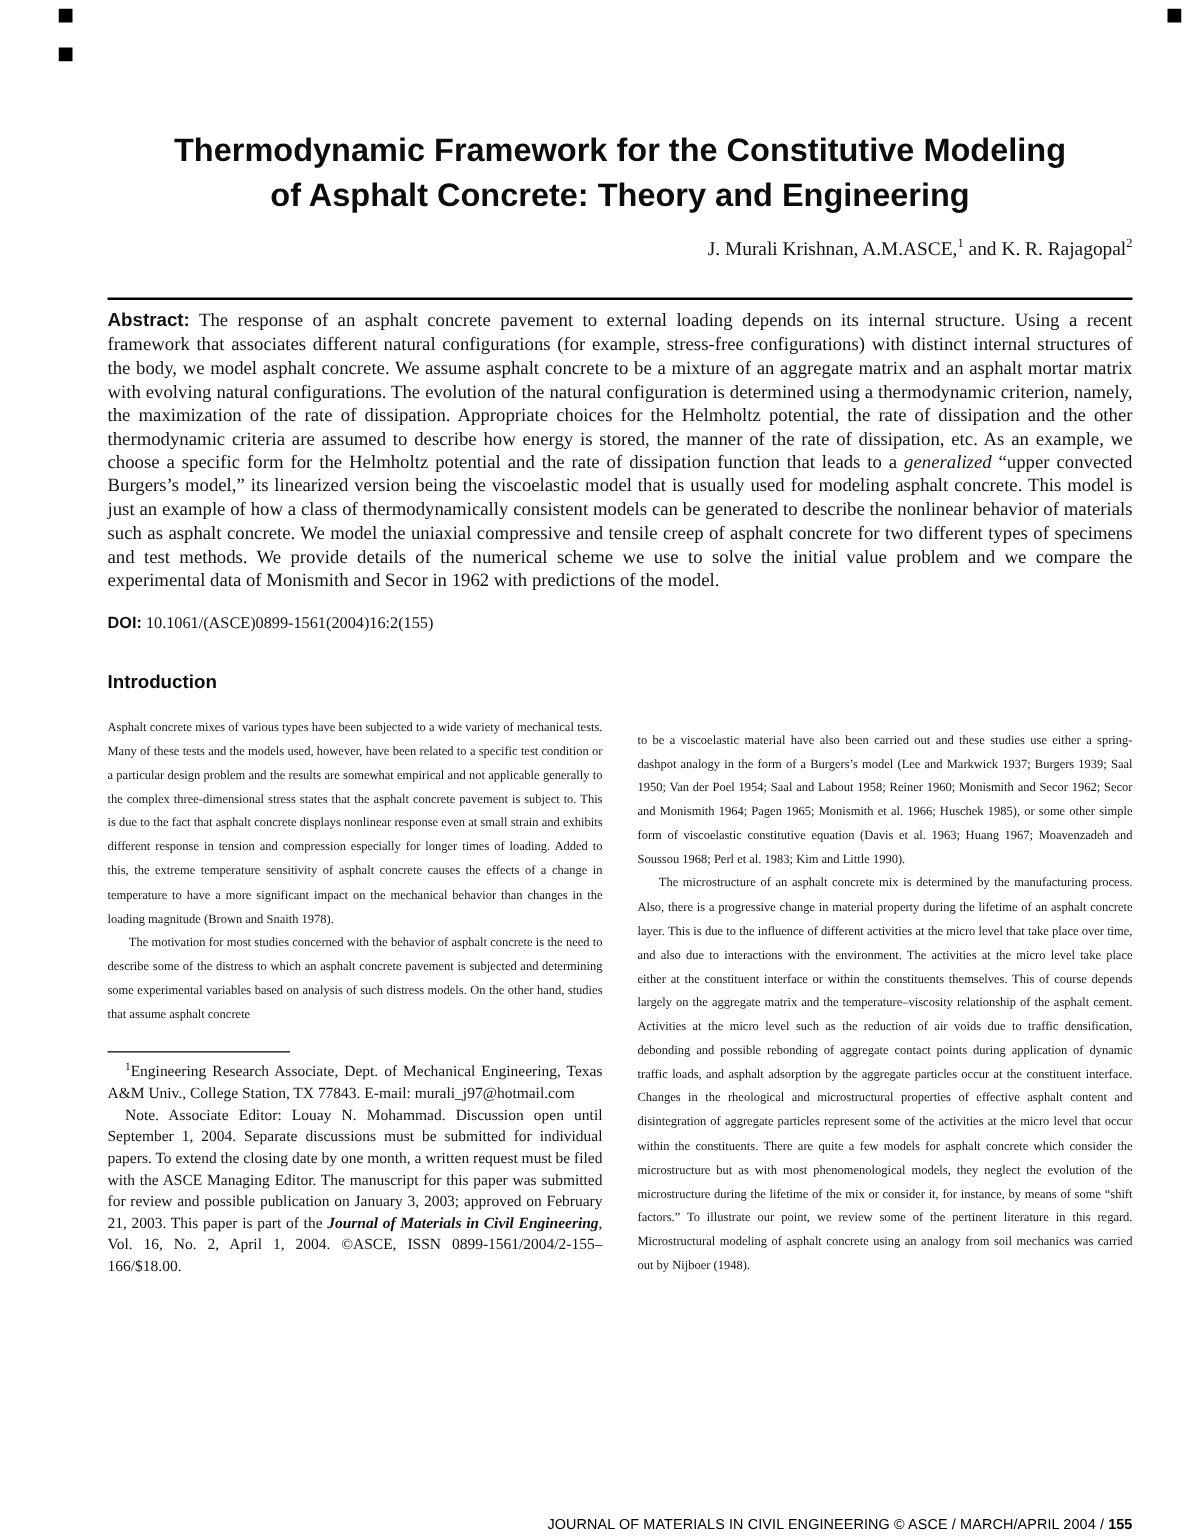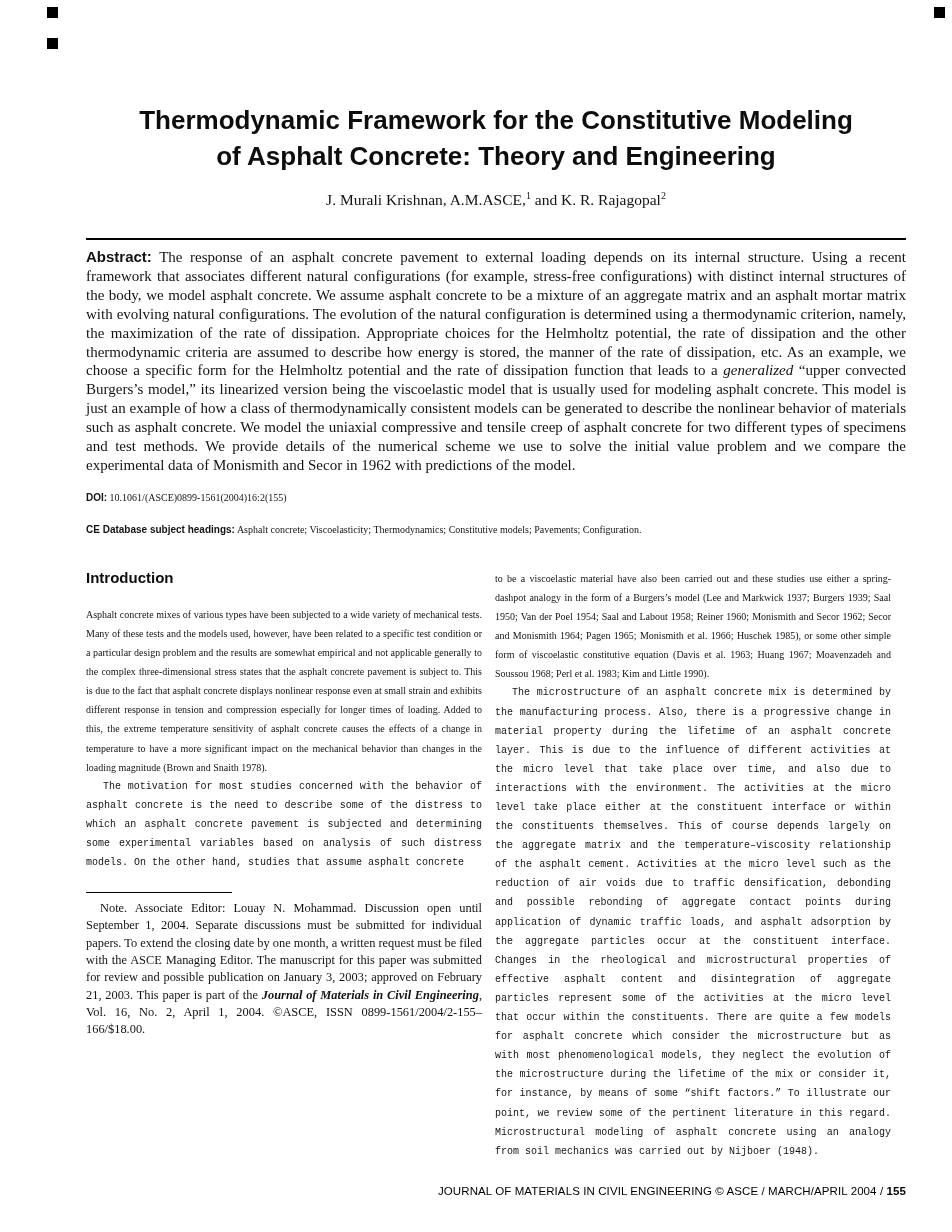--- a/index.html
+++ b/index.html
@@ -30,21 +30,21 @@
     font-family: "Liberation Sans", sans-serif;
     font-weight: 700;
     font-size: 26px;
     line-height: 36px;
     text-align: center;
     color: #0d0d0d;
   }
 
   .authors {
     margin: 15px 0 0;
-    text-align: center;
+    text-align: right;
     font-size: 15.5px;
     line-height: 21px;
     font-family: Liberation Serif, serif;
   }
   .authors sup { font-size: 10px; line-height: 0; }
 
   .head-rule {
     margin-top: 28px;
     border-top: 2px solid #000;
     height: 0;
@@ -57,68 +57,68 @@
     text-align: justify;
   }
 
   .sans-label {
     font-family: "Liberation Sans", sans-serif;
     font-weight: 700;
   }
 
   .meta-line {
     margin: 13px 0 0;
-    font-size: 10px;
+    font-size: 13px;
     line-height: 19px;
   }
 
   .columns {
     display: flex;
-    gap: 13px;
+    gap: 28px;
     margin-top: 30px;
-    align-items: flex-start;
+    align-items: flex-end;
   }
   .col { width: 396px; }
 
   .section-heading {
     margin: 0 0 19px;
     font-family: "Liberation Sans", sans-serif;
     font-size: 15px;
     font-weight: 700;
     color: #0d0d0d;
   }
 
   .body-para {
     margin: 0;
     font-size: 10px;
     line-height: 19.1px;
     text-align: justify;
   }
-  .indent { text-indent: 17px; font-family: Liberation Mono, monospace; }
+  .indent { text-indent: 17px; }
 
   .fn-rule {
     width: 146px;
     border-top: 1px solid #000;
     margin: 20px 0 7px;
     height: 0;
   }
 
   .fn {
     margin: 0;
     font-size: 12.4px;
     line-height: 17.3px;
     text-align: justify;
     text-indent: 14px;
     word-break: break-word;
   }
   .fn sup { font-size: 9px; line-height: 0; }
 
   .footer {
     position: absolute;
-    top: 1185px;
+    top: 1214px;
     right: 66px;
     background: #ffffff;
     padding-left: 8px;
     font-family: "Liberation Sans", sans-serif;
     font-size: 11.5px;
     letter-spacing: 0.1px;
     color: #000;
     white-space: nowrap;
   }
   .footer b { font-weight: 700; }
@@ -137,32 +137,32 @@
     <h1 class="title"><span>Thermodynamic Framework for the Constitutive Modeling</span><br><span>of Asphalt Concrete: Theory and Engineering</span></h1>
 
     <p class="authors"><span>J. Murali Krishnan, A.M.ASCE,</span><sup>1</sup><span> and K. R. Rajagopal</span><sup>2</sup></p>
 
     <div class="head-rule"></div>
 
     <p class="abstract"><span class="sans-label">Abstract:</span><span> The response of an asphalt concrete pavement to external loading depends on its internal structure. Using a recent framework that associates different natural configurations (for example, stress-free configurations) with distinct internal structures of the body, we model asphalt concrete. We assume asphalt concrete to be a mixture of an aggregate matrix and an asphalt mortar matrix with evolving natural configurations. The evolution of the natural configuration is determined using a thermodynamic criterion, namely, the maximization of the rate of dissipation. Appropriate choices for the Helmholtz potential, the rate of dissipation and the other thermodynamic criteria are assumed to describe how energy is stored, the manner of the rate of dissipation, etc. As an example, we choose a specific form for the Helmholtz potential and the rate of dissipation function that leads to a </span><em>generalized</em><span> “upper convected Burgers’s model,” its linearized version being the viscoelastic model that is usually used for modeling asphalt concrete. This model is just an example of how a class of thermodynamically consistent models can be generated to describe the nonlinear behavior of materials such as asphalt concrete. We model the uniaxial compressive and tensile creep of asphalt concrete for two different types of specimens and test methods. We provide details of the numerical scheme we use to solve the initial value problem and we compare the experimental data of Monismith and Secor in 1962 with predictions of the model.</span></p>
 
     <p class="meta-line"><span class="sans-label">DOI:</span><span> 10.1061/(ASCE)0899-1561(2004)16:2(155)</span></p>
 
-    <p class="meta-line"><span class="sans-label">CE Database subject headings:</span><span> Asphalt concrete; Viscoelasticity; Thermodynamics; Constitutive models; Pavements; Configuration.</span></p>
 
     <div class="columns">
 
       <div class="col">
         <h2 class="section-heading">Introduction</h2>
         <p class="body-para">Asphalt concrete mixes of various types have been subjected to a wide variety of mechanical tests. Many of these tests and the models used, however, have been related to a specific test condition or a particular design problem and the results are somewhat empirical and not applicable generally to the complex three-dimensional stress states that the asphalt concrete pavement is subject to. This is due to the fact that asphalt concrete displays nonlinear response even at small strain and exhibits different response in tension and compression especially for longer times of loading. Added to this, the extreme temperature sensitivity of asphalt concrete causes the effects of a change in temperature to have a more significant impact on the mechanical behavior than changes in the loading magnitude (Brown and Snaith 1978).</p>
         <p class="body-para indent">The motivation for most studies concerned with the behavior of asphalt concrete is the need to describe some of the distress to which an asphalt concrete pavement is subjected and determining some experimental variables based on analysis of such distress models. On the other hand, studies that assume asphalt concrete</p>
 
         <div class="fn-rule"></div>
 
         <div>
+          <p class="fn"><sup>1</sup><span>Engineering Research Associate, Dept. of Mechanical Engineering, Texas A&amp;M Univ., College Station, TX 77843. E-mail: murali_j97@hotmail.com</span></p>
           <p class="fn"><span>Note. Associate Editor: Louay N. Mohammad. Discussion open until September 1, 2004. Separate discussions must be submitted for individual papers. To extend the closing date by one month, a written request must be filed with the ASCE Managing Editor. The manuscript for this paper was submitted for review and possible publication on January 3, 2003; approved on February 21, 2003. This paper is part of the </span><b><i>Journal of Materials in Civil Engineering</i></b><span>, Vol. 16, No. 2, April 1, 2004. ©ASCE, ISSN 0899-1561/2004/2-155–166/$18.00.</span></p>
         </div>
       </div>
 
       <div class="col">
         <p class="body-para">to be a viscoelastic material have also been carried out and these studies use either a spring-dashpot analogy in the form of a Burgers’s model (Lee and Markwick 1937; Burgers 1939; Saal 1950; Van der Poel 1954; Saal and Labout 1958; Reiner 1960; Monismith and Secor 1962; Secor and Monismith 1964; Pagen 1965; Monismith et al. 1966; Huschek 1985), or some other simple form of viscoelastic constitutive equation (Davis et al. 1963; Huang 1967; Moavenzadeh and Soussou 1968; Perl et al. 1983; Kim and Little 1990).</p>
         <p class="body-para indent">The microstructure of an asphalt concrete mix is determined by the manufacturing process. Also, there is a progressive change in material property during the lifetime of an asphalt concrete layer. This is due to the influence of different activities at the micro level that take place over time, and also due to interactions with the environment. The activities at the micro level take place either at the constituent interface or within the constituents themselves. This of course depends largely on the aggregate matrix and the temperature–viscosity relationship of the asphalt cement. Activities at the micro level such as the reduction of air voids due to traffic densification, debonding and possible rebonding of aggregate contact points during application of dynamic traffic loads, and asphalt adsorption by the aggregate particles occur at the constituent interface. Changes in the rheological and microstructural properties of effective asphalt content and disintegration of aggregate particles represent some of the activities at the micro level that occur within the constituents. There are quite a few models for asphalt concrete which consider the microstructure but as with most phenomenological models, they neglect the evolution of the microstructure during the lifetime of the mix or consider it, for instance, by means of some “shift factors.” To illustrate our point, we review some of the pertinent literature in this regard. Microstructural modeling of asphalt concrete using an analogy from soil mechanics was carried out by Nijboer (1948).</p>
       </div>
 
     </div>

